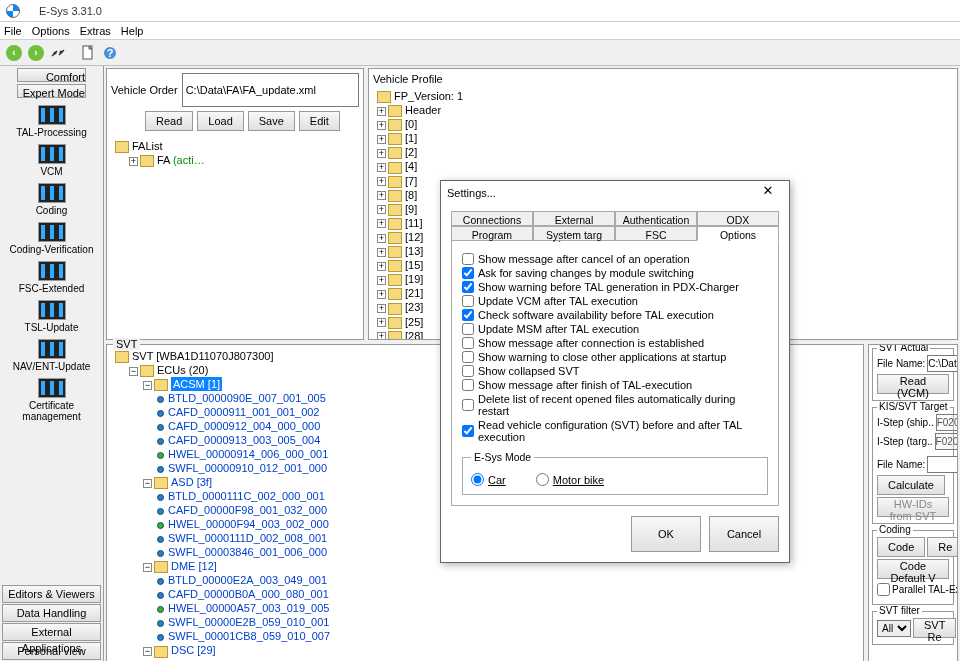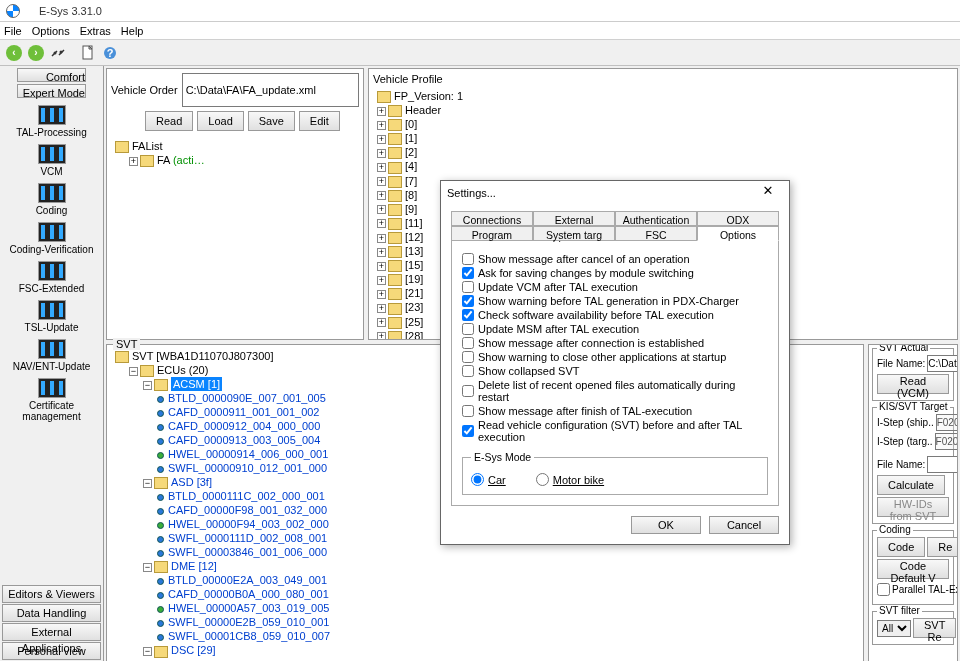--- a/index.html
+++ b/index.html
@@ -84,21 +84,21 @@
 .tabs { position: relative; }
 .tabrow { display: flex; width: 100%; }
 .tab { flex: 1; text-align: center; height: 15px; line-height: 16px; border: 1px solid #aaa; background: #f0f0f0; cursor: default; font-size: 10.5px; }
 .tab.active { background: #fff; border-bottom: 1px solid #fff; }
 .tabcontent { border: 1px solid #aaa; border-top: none; padding: 10px; min-height: 220px; }
 .opt { display: flex; align-items: center; gap: 4px; margin: 2px 0; font-size: 10.5px; }
 .opt input[type=checkbox] { width: 12px; height: 12px; }
 .radiorow { display: flex; gap: 30px; margin-top: 6px; text-decoration: underline; }
 .radiorow label { display: flex; align-items: center; gap: 4px; }
 .dlg-btns { display: flex; justify-content: flex-end; gap: 8px; margin-top: 10px; }
-.dlg-btns button { width: 70px; height: 18px; border: 1px solid #999; background: linear-gradient(#f8f8f8,#e0e0e0); font-size: 11px; }
+.dlg-btns button { width: 70px; height: 36px; border: 1px solid #999; background: linear-gradient(#f8f8f8,#e0e0e0); font-size: 11px; }
 
 fieldset.esys { border: 1px solid #aaa; margin-top: 8px; padding: 4px 8px 8px 8px; }
 fieldset.esys legend { font-size: 10.5px; padding: 0 3px; }
 </style>
 </head>
 <body>
 
 <div class="titlebar">
   <div class="bmw"></div>
   <span class="title">E-Sys 3.31.0</span>
@@ -368,28 +368,28 @@
         <div id="dlg-opts">
             <div class="opt">
               <input type="checkbox" style="">
               <span>Show message after cancel of an operation</span>
             </div>
             <div class="opt">
               <input type="checkbox" checked="" style="">
               <span>Ask for saving changes by module switching</span>
             </div>
             <div class="opt">
-              <input type="checkbox" style="">
-              <span>Update VCM after TAL execution</span>
-            </div>
-            <div class="opt">
               <input type="checkbox" checked="" style="">
               <span>Show warning before TAL generation in PDX-Charger</span>
             </div>
             <div class="opt">
+              <input type="checkbox" style="">
+              <span>Update VCM after TAL execution</span>
+            </div>
+            <div class="opt">
               <input type="checkbox" checked="" style="">
               <span>Check software availability before TAL execution</span>
             </div>
             <div class="opt">
               <input type="checkbox" style="">
               <span>Update MSM after TAL execution</span>
             </div>
             <div class="opt">
               <input type="checkbox" style="">
               <span>Show message after connection is established</span>
@@ -397,25 +397,25 @@
             <div class="opt">
               <input type="checkbox" style="">
               <span>Show warning to close other applications at startup</span>
             </div>
             <div class="opt">
               <input type="checkbox" style="">
               <span>Show collapsed SVT</span>
             </div>
             <div class="opt">
               <input type="checkbox" style="">
+              <span>Show message after finish of TAL-execution</span>
+            </div>
+            <div class="opt">
+              <input type="checkbox" style="">
               <span>Delete list of recent opened files automatically during restart</span>
-            </div>
-            <div class="opt">
-              <input type="checkbox" style="">
-              <span>Show message after finish of TAL-execution</span>
             </div>
             <div class="opt">
               <input type="checkbox" checked="" style="">
               <span>Read vehicle configuration (SVT) before and after TAL execution</span>
             </div>
           </div>
         <fieldset class="esys">
           <legend>E-Sys Mode</legend>
           <div class="radiorow">
             <label>

